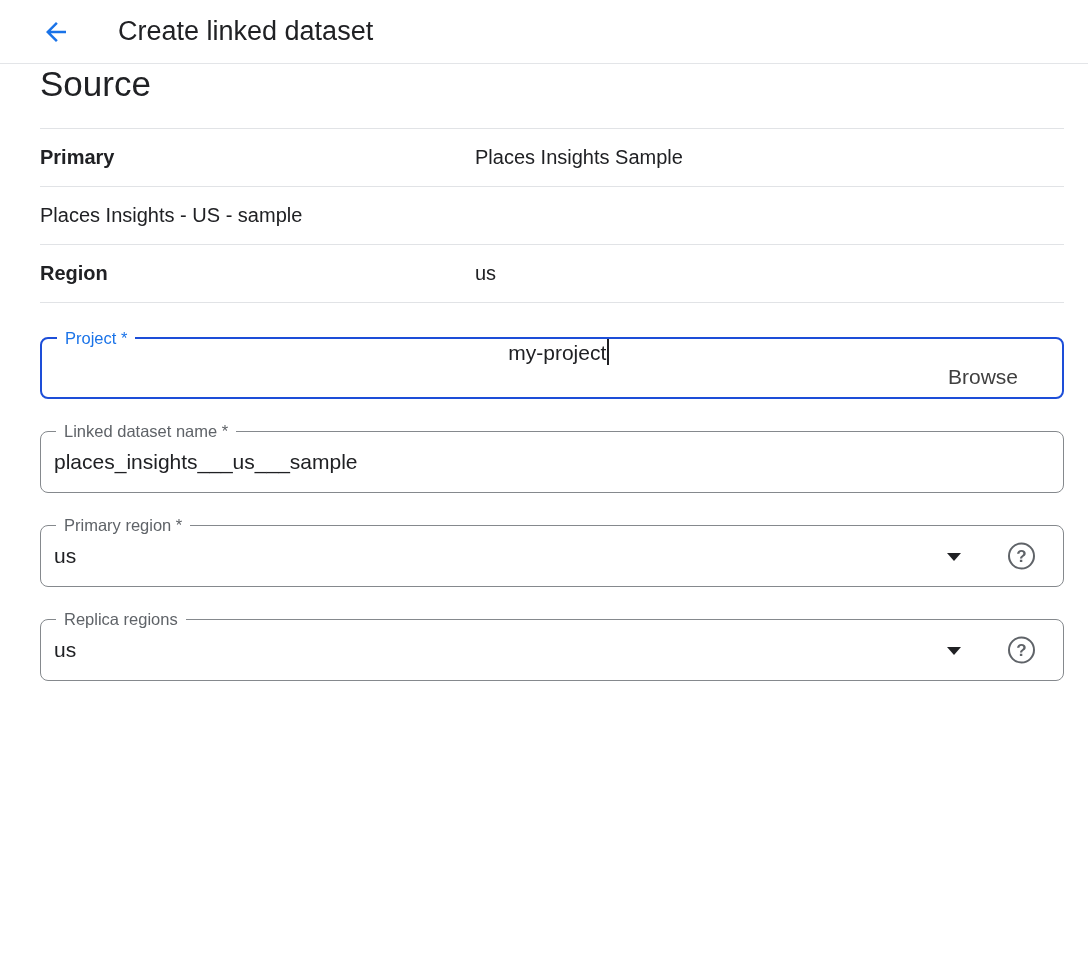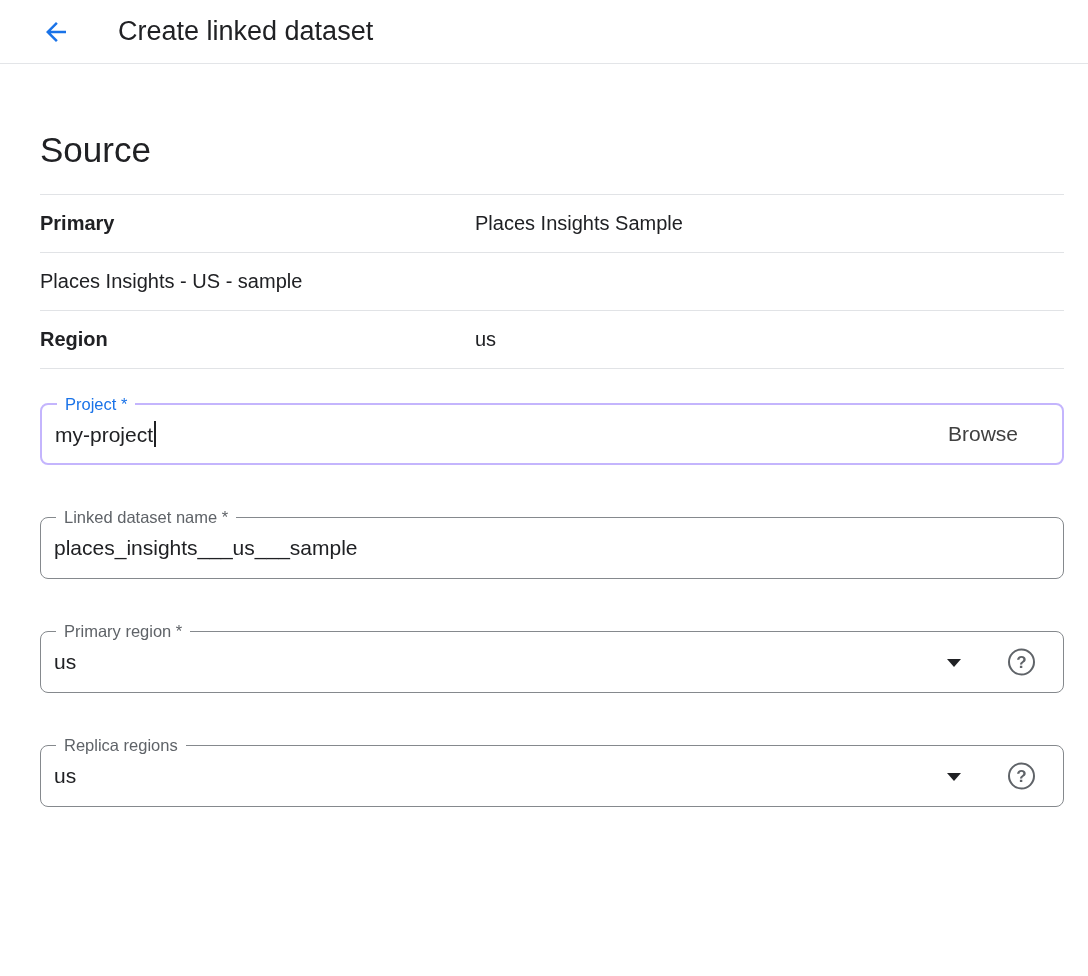--- a/index.html
+++ b/index.html
@@ -41,21 +41,21 @@
   
   .content { padding: 0 24px 0 40px; }
 
   .section-heading {
     font-size: 35px;
     font-weight: 400;
     color: #202124;
     margin: 0;
     padding: 0;
   }
-  .heading-source { margin-top: 66px; margin-bottom: 24px; }
+  .heading-source { margin-bottom: 24px; }
   .heading-destination { margin-top: 70px; margin-bottom: 6px; }
 
   
   .src-table { border-top: 1px solid #e1e3e6; }
   .src-row {
     display: flex;
     align-items: center;
     height: 58px;
     border-bottom: 1px solid #e1e3e6;
   }
@@ -73,25 +73,25 @@
   }
 
   
   .field {
     position: relative;
     height: 62px;
     border: 1px solid #85898d;
     border-radius: 8px;
     display: flex;
     align-items: center;
-    margin-top: 52px;
+    margin-top: 32px;
     background: #ffffff;
   }
   .field.first { margin-top: 34px; }
-  .field.focused { border: 2px solid #c4b5fd; }
+  .field.focused { border: 2px solid #1d4ed8; flex-direction: column; }
   .field-label {
     position: absolute;
     top: -11px;
     left: 15px;
     background: #ffffff;
     padding: 0 8px;
     font-size: 16.5px;
     color: #5f6368;
     white-space: nowrap;
     line-height: 20px;

